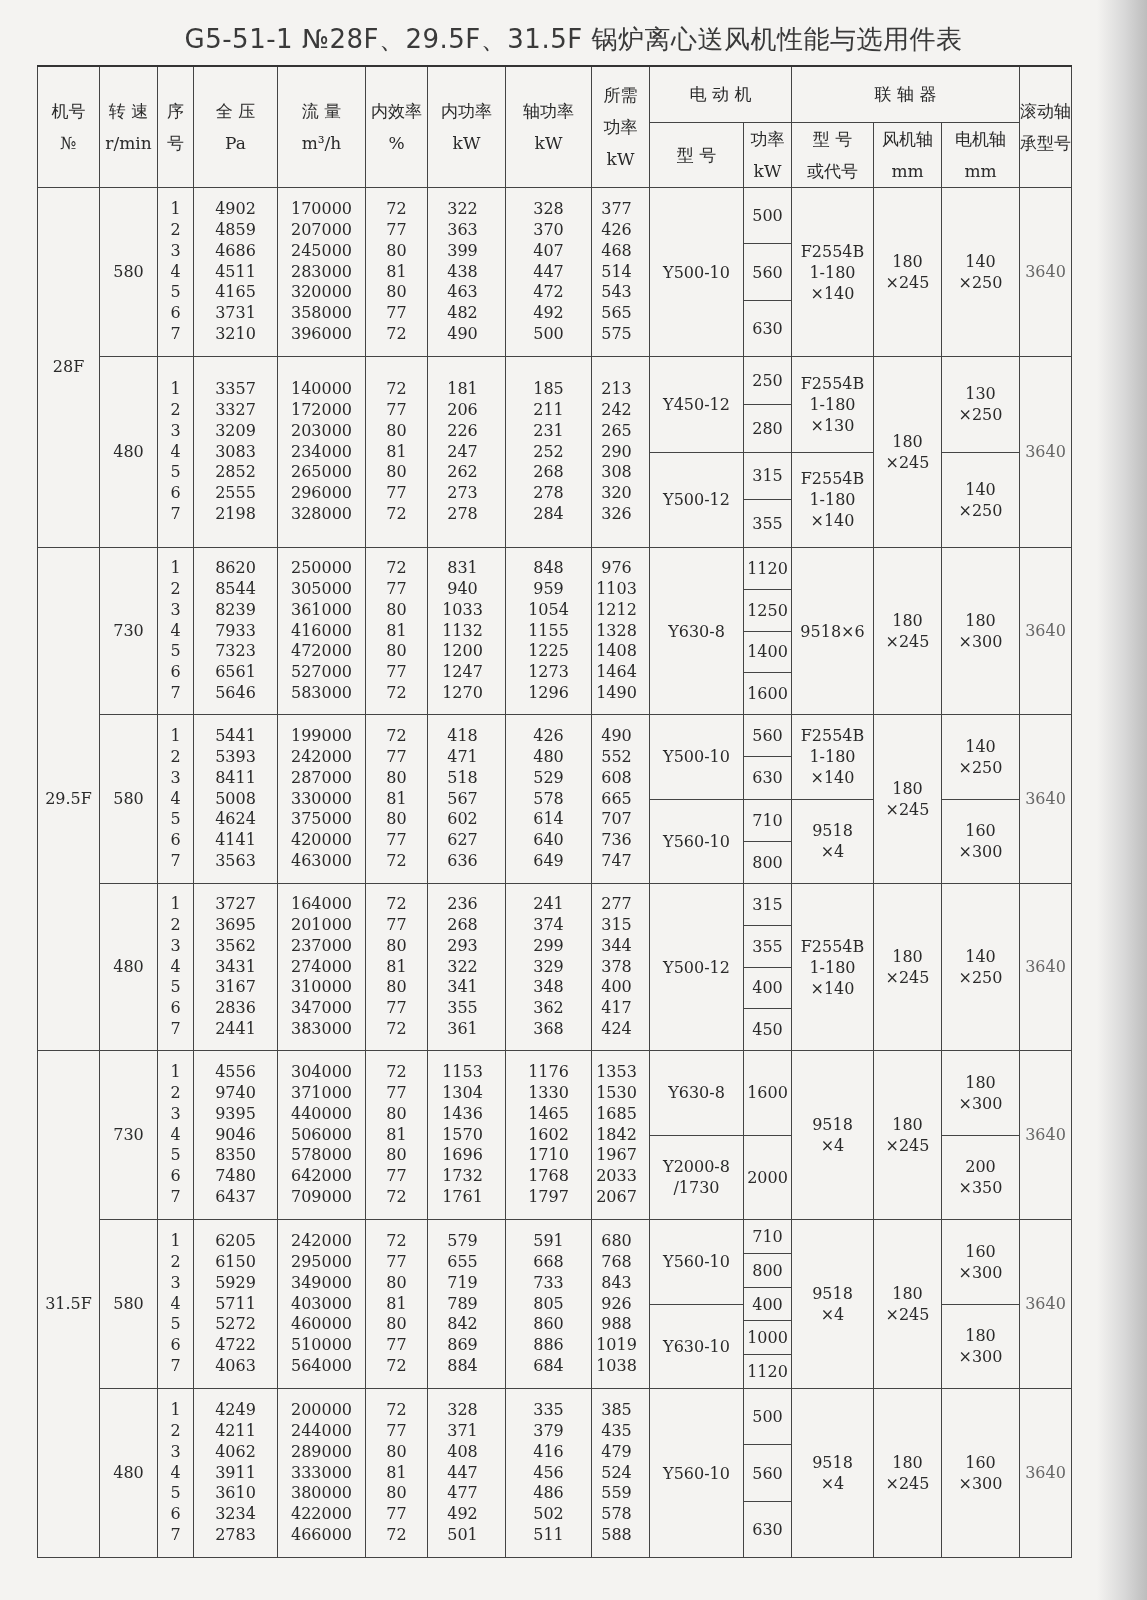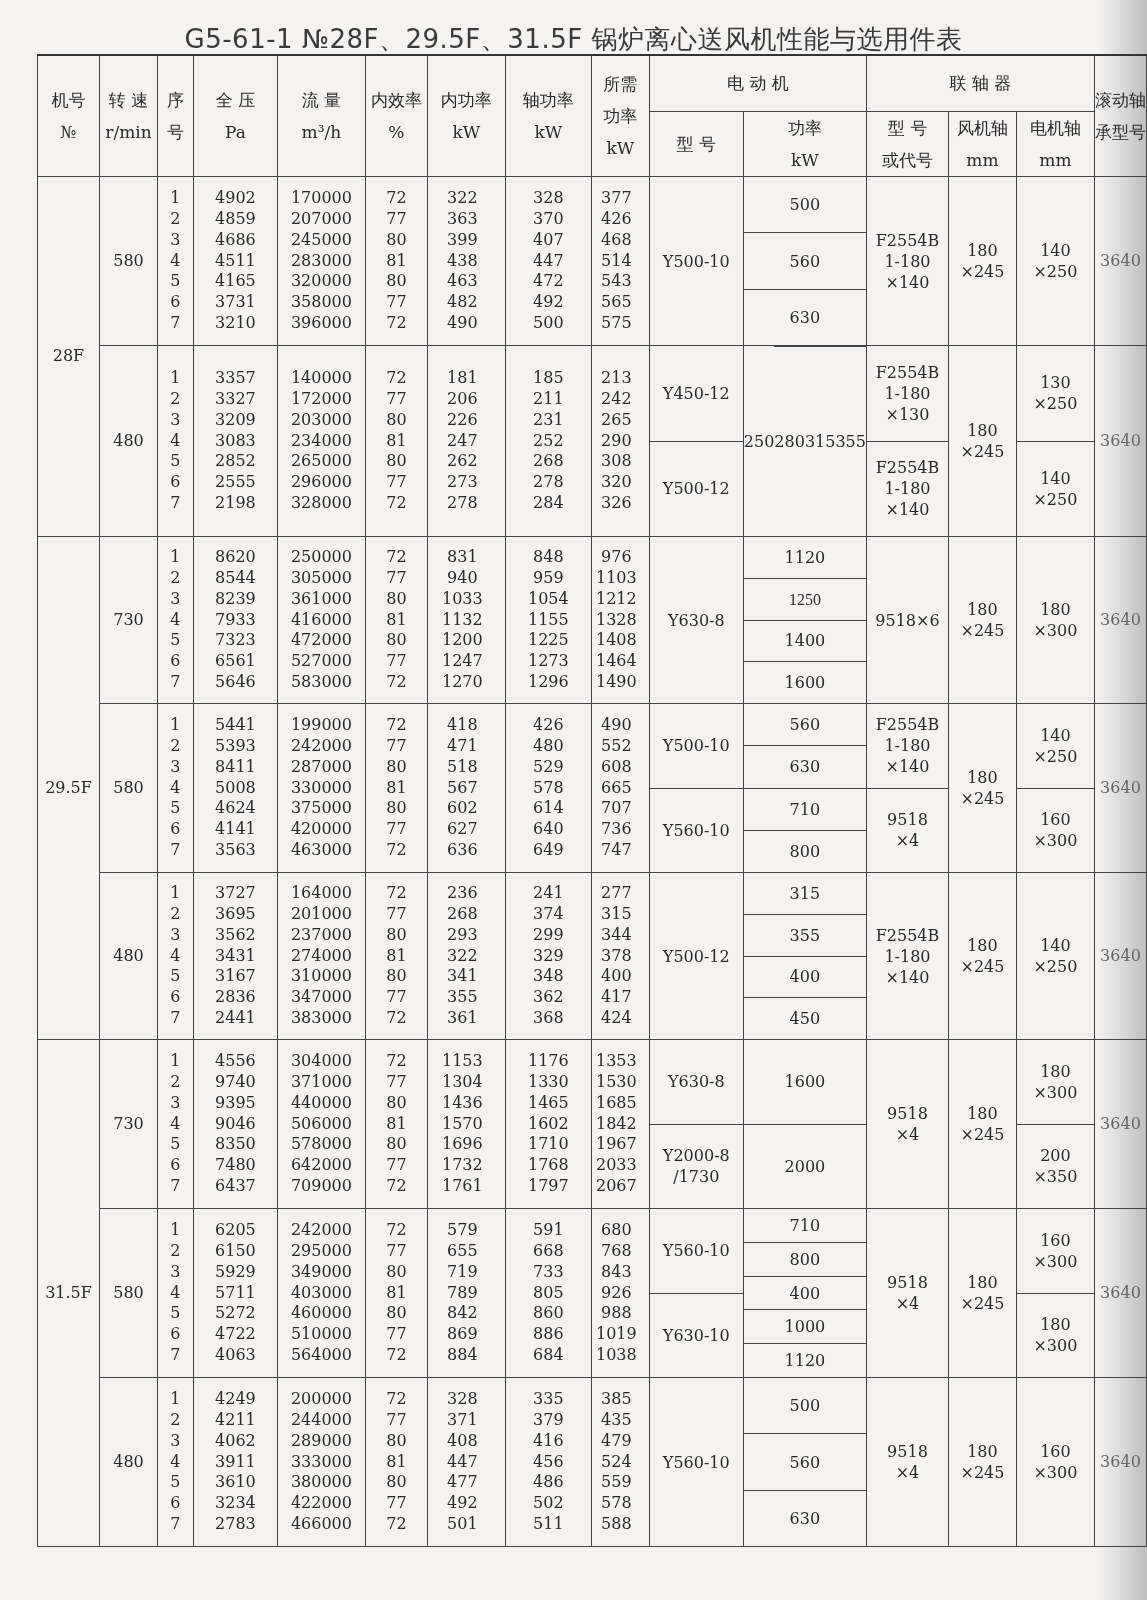--- a/index.html
+++ b/index.html
@@ -13,21 +13,21 @@
   .edge-shadow {
     position:absolute; top:0; right:0; width:50px; height:1600px;
     background:linear-gradient(to right, rgba(240,240,240,0) 0%, #d8d8d8 55%, #bdbdbd 100%);
   }
   .title {
     position:absolute; top:22px; left:0; width:1147px; text-align:center;
     font-family:"DejaVu Sans", "Liberation Sans", sans-serif;
     font-size:26px; letter-spacing:0.5px; color:#3a3a3a;
   }
   table.perf {
-    position:absolute; left:37px; top:54px;
+    position:absolute; left:37px; top:65px;
     border-collapse:collapse;
     table-layout:fixed;
     font-size:16px;
   }
   table.perf td, table.perf th {
     border:1px solid #444;
     padding:0;
     text-align:center;
     vertical-align:middle;
     font-weight:normal;
@@ -37,21 +37,21 @@
   .nums { line-height:20.8px; white-space:pre-line; }
   .right-num { text-align:right; padding-right:8px !important; }
   .stack { line-height:21px; }
   .bearing { color:#666; }
 </style>
 </head>
 <body>
 
 <div class="edge-shadow"></div>
 
-<div class="title">G5-61-1 №28F、29.5F、31.5F 锅炉离心送风机性能与选用件表</div>
+<div class="title">G5-51-1 №28F、29.5F、31.5F 锅炉离心送风机性能与选用件表</div>
 
 <table class="perf">
   <colgroup>
     <col style="width:62px">
       <col style="width:58px">
       <col style="width:36px">
     <col style="width:84px">
       <col style="width:88px">
       <col style="width:62px">
     <col style="width:78px">
@@ -260,21 +260,21 @@
 320
 326</div>
         </td>
         <td>
           <div style="display: flex; flex-direction: column; height: 190px;">
             <div class="nums stack" style="flex: 1 1 0%; display: flex; align-items: center; justify-content: center;">Y450-12</div>
             <div class="nums stack" style="flex: 1 1 0%; display: flex; align-items: center; justify-content: center; border-top: 1px solid rgb(68, 68, 68);">Y500-12</div>
           </div>
         </td>
         <td>
-          <div style="display: flex; flex-direction: row; height: 190px;">
+          <div style="display: flex; flex-direction: column; height: 190px;">
             <div class="nums stack" style="flex: 1 1 0%; display: flex; align-items: center; justify-content: center;">250</div>
             <div class="nums stack" style="flex: 1 1 0%; display: flex; align-items: center; justify-content: center; border-top: 1px solid rgb(68, 68, 68);">280</div>
             <div class="nums stack" style="flex: 1 1 0%; display: flex; align-items: center; justify-content: center; border-top: 1px solid rgb(68, 68, 68);">315</div>
             <div class="nums stack" style="flex: 1 1 0%; display: flex; align-items: center; justify-content: center; border-top: 1px solid rgb(68, 68, 68);">355</div>
           </div>
         </td>
         <td>
           <div style="display: flex; flex-direction: column; height: 190px;">
             <div class="nums stack" style="flex: 1 1 0%; display: flex; align-items: center; justify-content: center;">F2554B
 1-180
@@ -373,21 +373,21 @@
 1490</div>
         </td>
         <td>
           <div style="display: flex; flex-direction: column; height: 166px;">
             <div class="nums stack" style="flex: 1 1 0%; display: flex; align-items: center; justify-content: center;">Y630-8</div>
           </div>
         </td>
         <td>
           <div style="display: flex; flex-direction: column; height: 166px;">
             <div class="nums stack" style="flex: 1 1 0%; display: flex; align-items: center; justify-content: center;">1120</div>
-            <div class="nums stack" style="flex: 1 1 0%; display: flex; align-items: center; justify-content: center; border-top: 1px solid rgb(68, 68, 68); font-family: Liberation Serif, serif;">1250</div>
+            <div class="nums stack" style="flex: 1 1 0%; display: flex; align-items: center; justify-content: center; border-top: 1px solid rgb(68, 68, 68);">1250</div>
             <div class="nums stack" style="flex: 1 1 0%; display: flex; align-items: center; justify-content: center; border-top: 1px solid rgb(68, 68, 68);">1400</div>
             <div class="nums stack" style="flex: 1 1 0%; display: flex; align-items: center; justify-content: center; border-top: 1px solid rgb(68, 68, 68);">1600</div>
           </div>
         </td>
         <td>
           <div style="display: flex; flex-direction: column; height: 166px;">
             <div class="nums stack" style="flex: 1 1 0%; display: flex; align-items: center; justify-content: center;">9518×6</div>
           </div>
         </td>
         <td>

